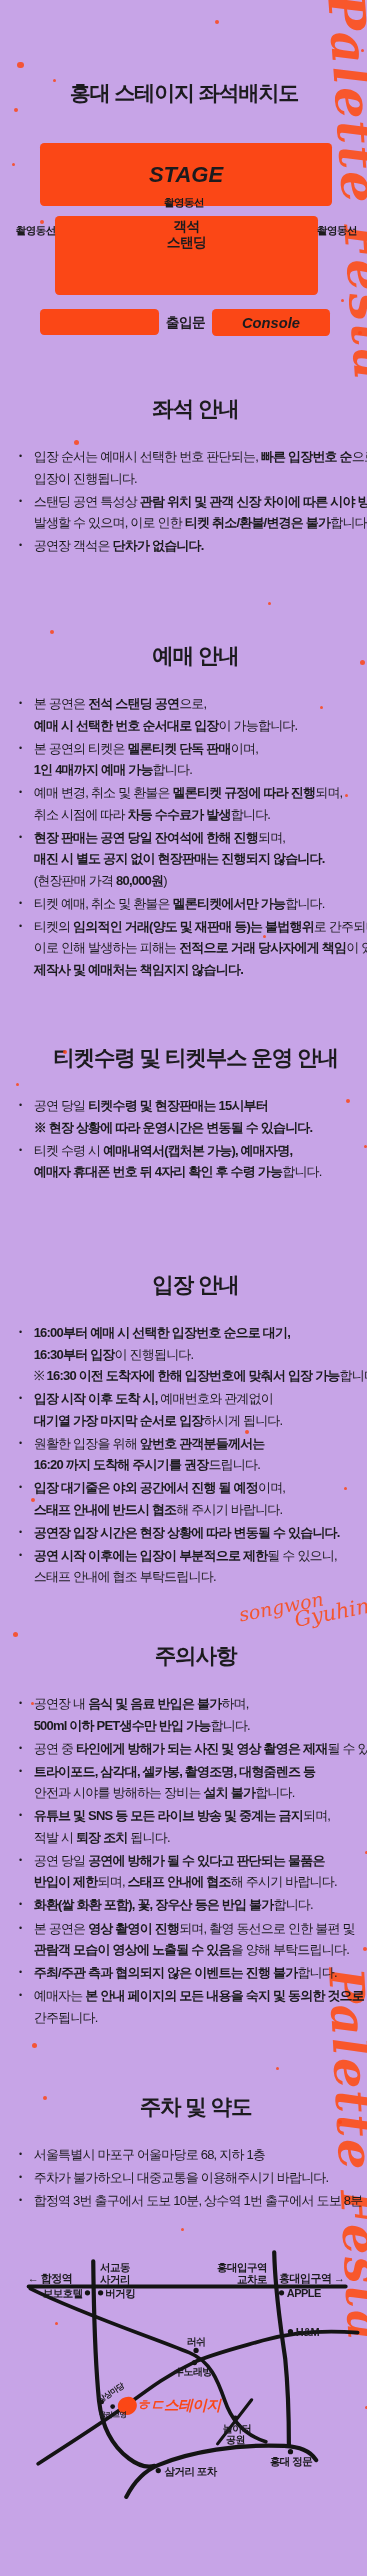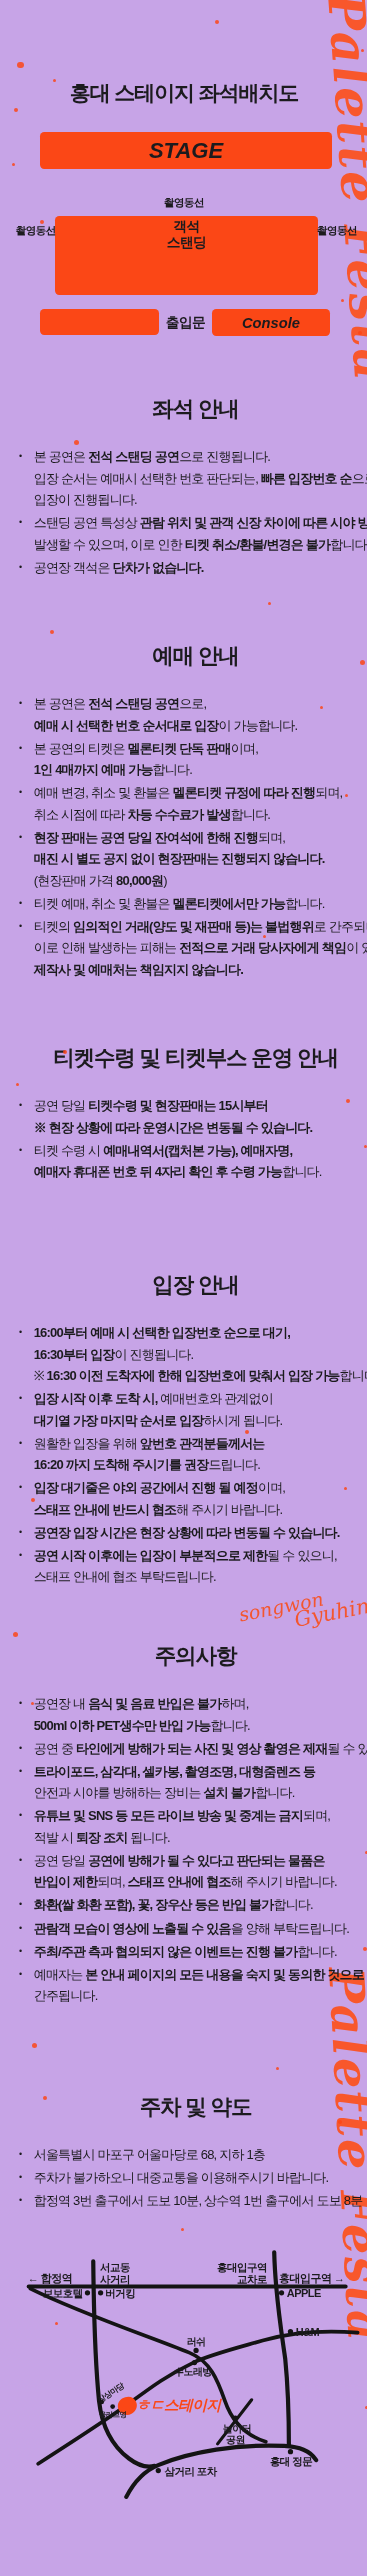--- a/index.html
+++ b/index.html
@@ -18,21 +18,21 @@
     position:absolute;font-family:"DejaVu Serif",serif;font-style:italic;
     pointer-events:none;line-height:1.05;
   }
   .dot{position:absolute;border-radius:50%;}
   
   .page-title{
     position:absolute;left:0;top:79px;width:368px;text-align:center;
     font-size:21px;font-weight:800;letter-spacing:-1.1px;line-height:27px;margin:0;
   }
   .rect{position:absolute;border-radius:4.2px;}
-  .stage-rect{left:40px;top:132px;width:292px;height:37px;display:flex;align-items:center;justify-content:center;}
+  .stage-rect{left:40px;top:143px;width:292px;height:63px;display:flex;align-items:center;justify-content:center;}
   .stage-label{font-size:22px;font-weight:800;font-style:italic;letter-spacing:0px;}
   .camera-top{position:absolute;left:0;top:196px;width:368px;text-align:center;font-size:10.5px;font-weight:700;letter-spacing:-0.5px;}
   .standing-rect{left:55px;top:216px;width:263px;height:79px;}
   .standing-labels{position:absolute;left:55px;top:219px;width:263px;text-align:center;font-size:13.7px;font-weight:700;line-height:16.3px;letter-spacing:-0.5px;}
   .camera-left{position:absolute;left:14.7px;top:224px;width:42px;text-align:center;font-size:10.5px;font-weight:700;letter-spacing:-0.5px;}
   .camera-right{position:absolute;left:316px;top:224px;width:42px;text-align:center;font-size:10.5px;font-weight:700;letter-spacing:-0.5px;}
   .left-block{left:40px;top:309px;width:119px;height:26px;}
   .door-label{position:absolute;left:159px;top:314px;width:53px;text-align:center;font-size:13.7px;font-weight:700;letter-spacing:-0.5px;}
   .console-rect{left:212px;top:309px;width:118px;height:27px;display:flex;align-items:center;justify-content:center;}
   .console-label{font-size:14.7px;font-weight:800;font-style:italic;}
@@ -88,21 +88,20 @@
   <div class="rect console-rect" style="background:#fb4716;">
     <span class="console-label">Console</span>
   </div>
 
   <section class="info-section" style="top:396px;">
     <h2>좌석 안내</h2>
     <div class="bullets">
         <div class="bullet">
           <span class="bdot">•</span>
           <div class="blines">
-            <div class="bline"><span>본 공연은 </span><b>전석 스탠딩 공연</b><span>으로 진행됩니다.</span></div>
             <div class="bline"><span>입장 순서는 예매시 선택한 번호 판단되는, </span><b>빠른 입장번호 순</b><span>으로</span></div>
             <div class="bline"><span>입장이 진행됩니다.</span></div>
           </div>
         </div>
         <div class="bullet">
           <span class="bdot">•</span>
           <div class="blines">
             <div class="bline"><span>스탠딩 공연 특성상 </span><b>관람 위치 및 관객 신장 차이에 따른 시야 방해가</b></div>
             <div class="bline"><span>발생할 수 있으며, 이로 인한 </span><b>티켓 취소/환불/변경은 불가</b><span>합니다.</span></div>
           </div>
@@ -272,20 +271,21 @@
         </div>
         <div class="bullet">
           <span class="bdot">•</span>
           <div class="blines">
             <div class="bline"><b>화환(쌀 화환 포함), 꽃, 장우산 등은 반입 불가</b><span>합니다.</span></div>
           </div>
         </div>
         <div class="bullet">
           <span class="bdot">•</span>
           <div class="blines">
+            <div class="bline"><span>본 공연은 </span><b>영상 촬영이 진행</b><span>되며, 촬영 동선으로 인한 불편 및</span></div>
             <div class="bline"><b>관람객 모습이 영상에 노출될 수 있음</b><span>을 양해 부탁드립니다.</span></div>
           </div>
         </div>
         <div class="bullet">
           <span class="bdot">•</span>
           <div class="blines">
             <div class="bline"><b>주최/주관 측과 협의되지 않은 이벤트는 진행 불가</b><span>합니다.</span></div>
           </div>
         </div>
         <div class="bullet">

